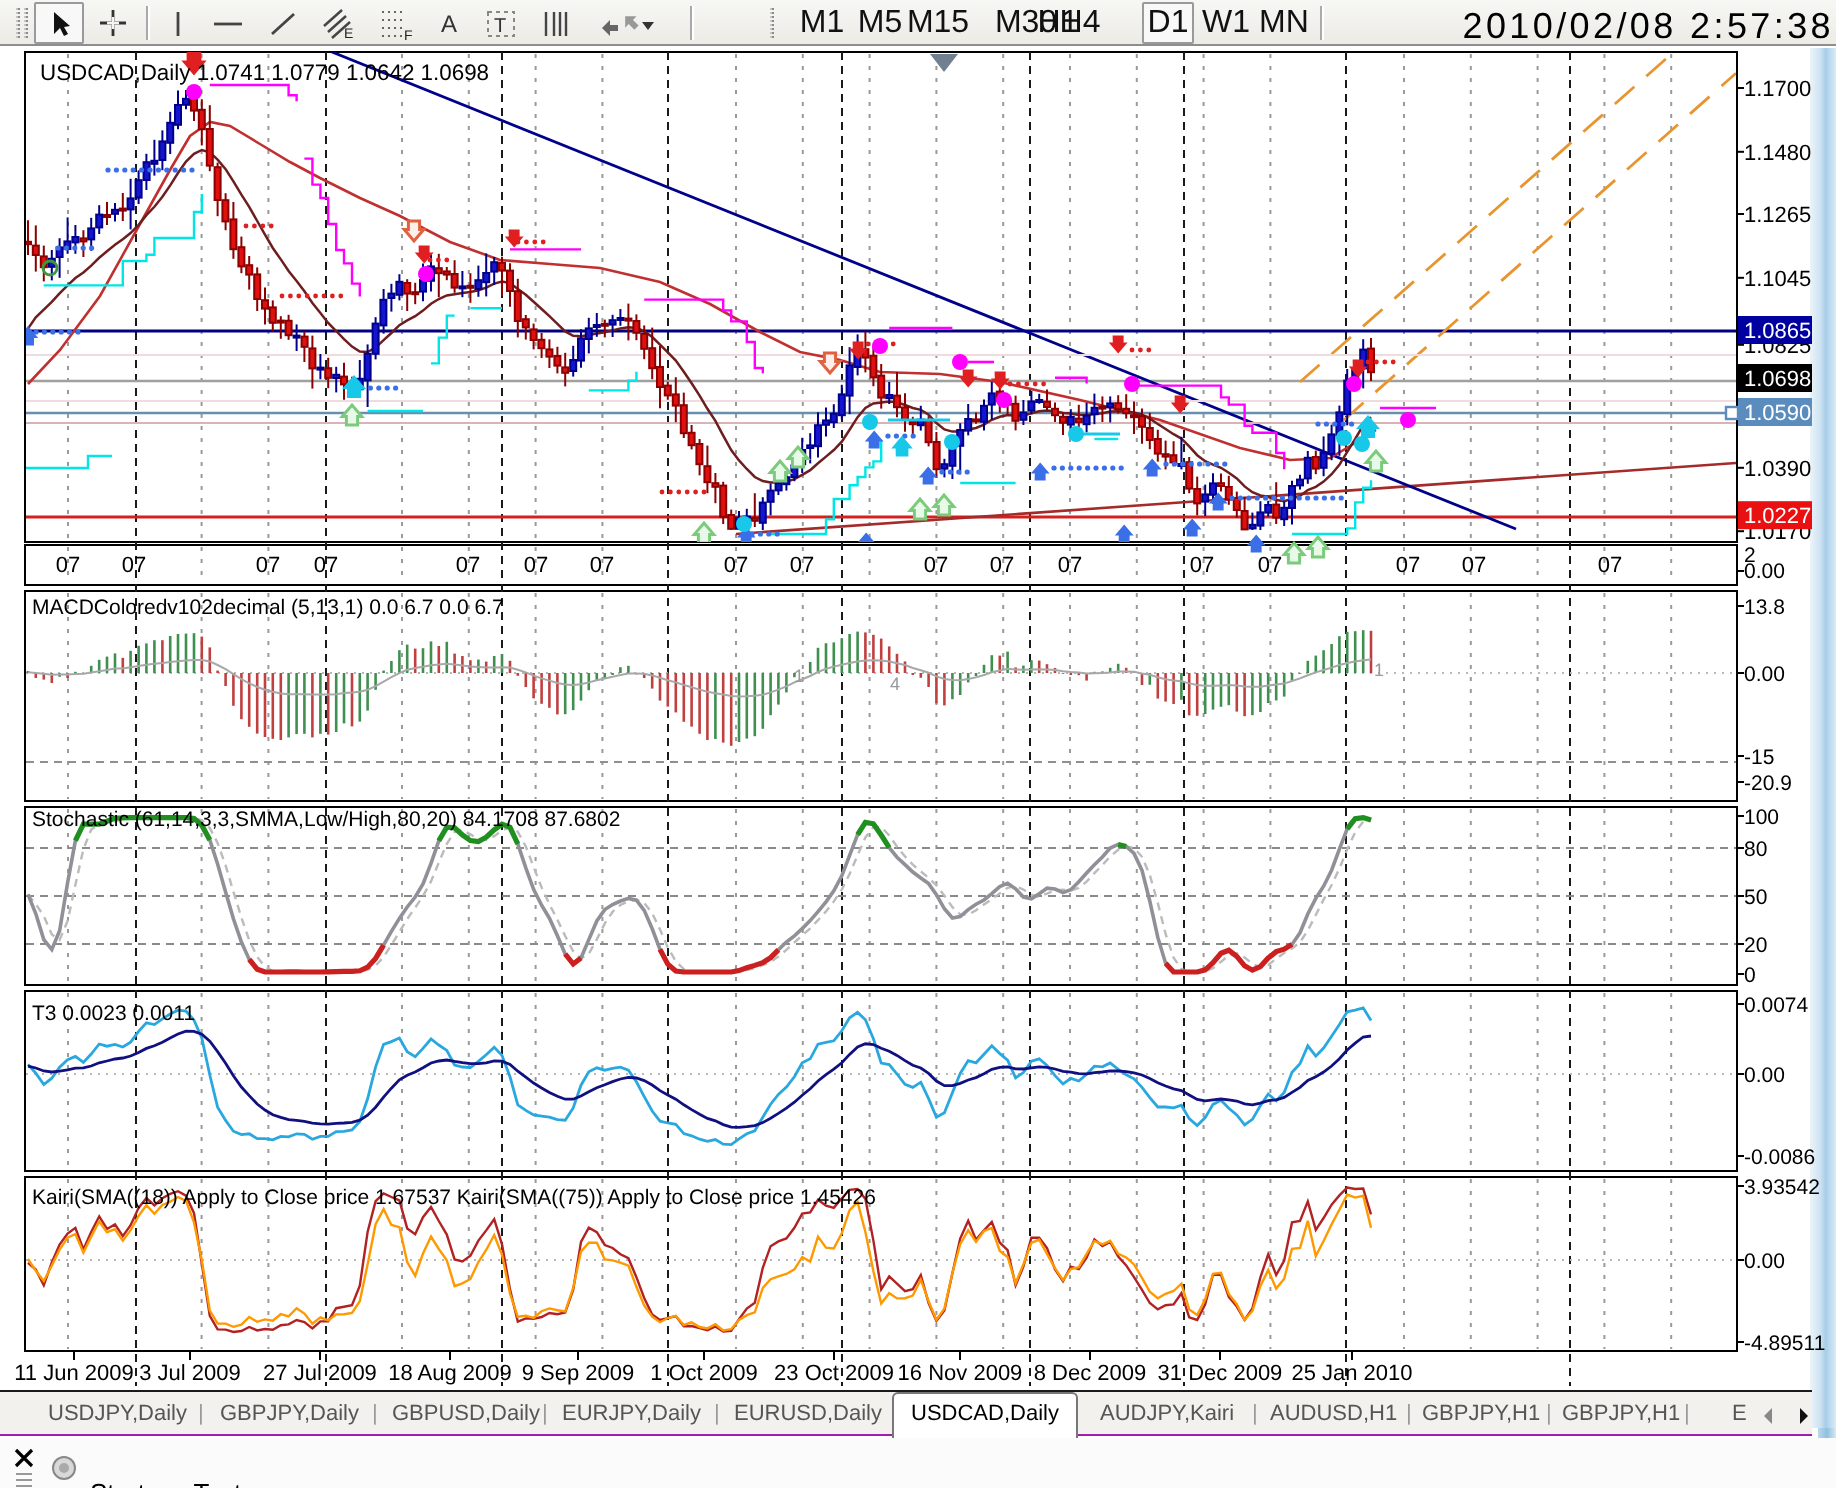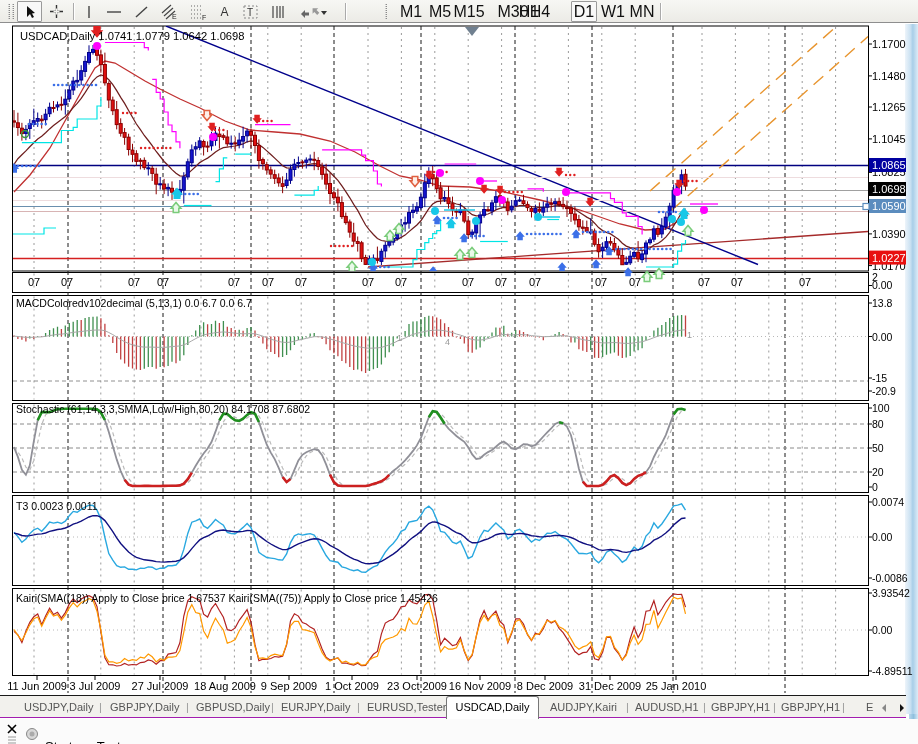--- a/index.html
+++ b/index.html
@@ -97,20 +97,21 @@
   <div class="tbtn tf" style="left:398px;width:26px">M1</div>
   <div class="tbtn tf" style="left:427px;width:26px">M5</div>
   <div class="tbtn tf" style="left:455px;width:28px">M15</div>
   <div class="tbtn tf" style="left:499px;width:28px">M30</div>
   <div class="tbtn tf" style="left:517px;width:24px">H1</div>
   <div class="tbtn tf" style="left:528px;width:24px">H4</div>
   <div class="tbtn tf sel" style="left:571px;width:26px">D1</div>
   <div class="tbtn tf" style="left:600px;width:26px">W1</div>
   <div class="tbtn tf" style="left:629px;width:26px">MN</div>
   <div class="tsep" style="left:660px"></div>
+  <div id="clock">2010/02/08 2:57:38</div>
 </div>
 <div id="lstrip"></div>
 <div id="rstrip"></div>
 <div style="position:absolute;left:909px;top:714px;width:9px;height:30px;background:linear-gradient(90deg,#BCD8EC,#8FC0DE 50%,#D7E9F5)"></div>
 <div style="position:absolute;left:0;top:24px;width:905px;height:670px;background:#FFF"></div>
 <svg style="position:absolute;left:0;top:0" width="918" height="744" viewBox="0 0 918 744" xmlns="http://www.w3.org/2000/svg">
 <defs>
 <clipPath id="cp_main">
         <rect x="13" y="26.0" width="855" height="245.0"></rect>
       </clipPath>
@@ -1123,21 +1124,21 @@
 </svg>
 <div id="tabbar">
   <span class="tab" style="left:24px">USDJPY,Daily</span>
     <span class="tabsep" style="left:99px">|</span>
   <span class="tab" style="left:110px">GBPJPY,Daily</span>
     <span class="tabsep" style="left:186px">|</span>
   <span class="tab" style="left:196px">GBPUSD,Daily</span>
     <span class="tabsep" style="left:271px">|</span>
   <span class="tab" style="left:281px">EURJPY,Daily</span>
     <span class="tabsep" style="left:357px">|</span>
-  <span class="tab" style="left:367px">EURUSD,Tester</span>
+  <span class="tab" style="left:367px">EURUSD,Daily</span>
   <span class="tab" style="left:550px">AUDJPY,Kairi</span>
     <span class="tabsep" style="left:626px">|</span>
   <span class="tab" style="left:635px">AUDUSD,H1</span>
     <span class="tabsep" style="left:703px">|</span>
   <span class="tab" style="left:711px">GBPJPY,H1</span>
     <span class="tabsep" style="left:773px">|</span>
   <span class="tab" style="left:781px">GBPJPY,H1</span>
     <span class="tabsep" style="left:842px">|</span>
   <span class="tab" style="left:866px">E</span>
   <div id="activetab">USDCAD,Daily</div>

